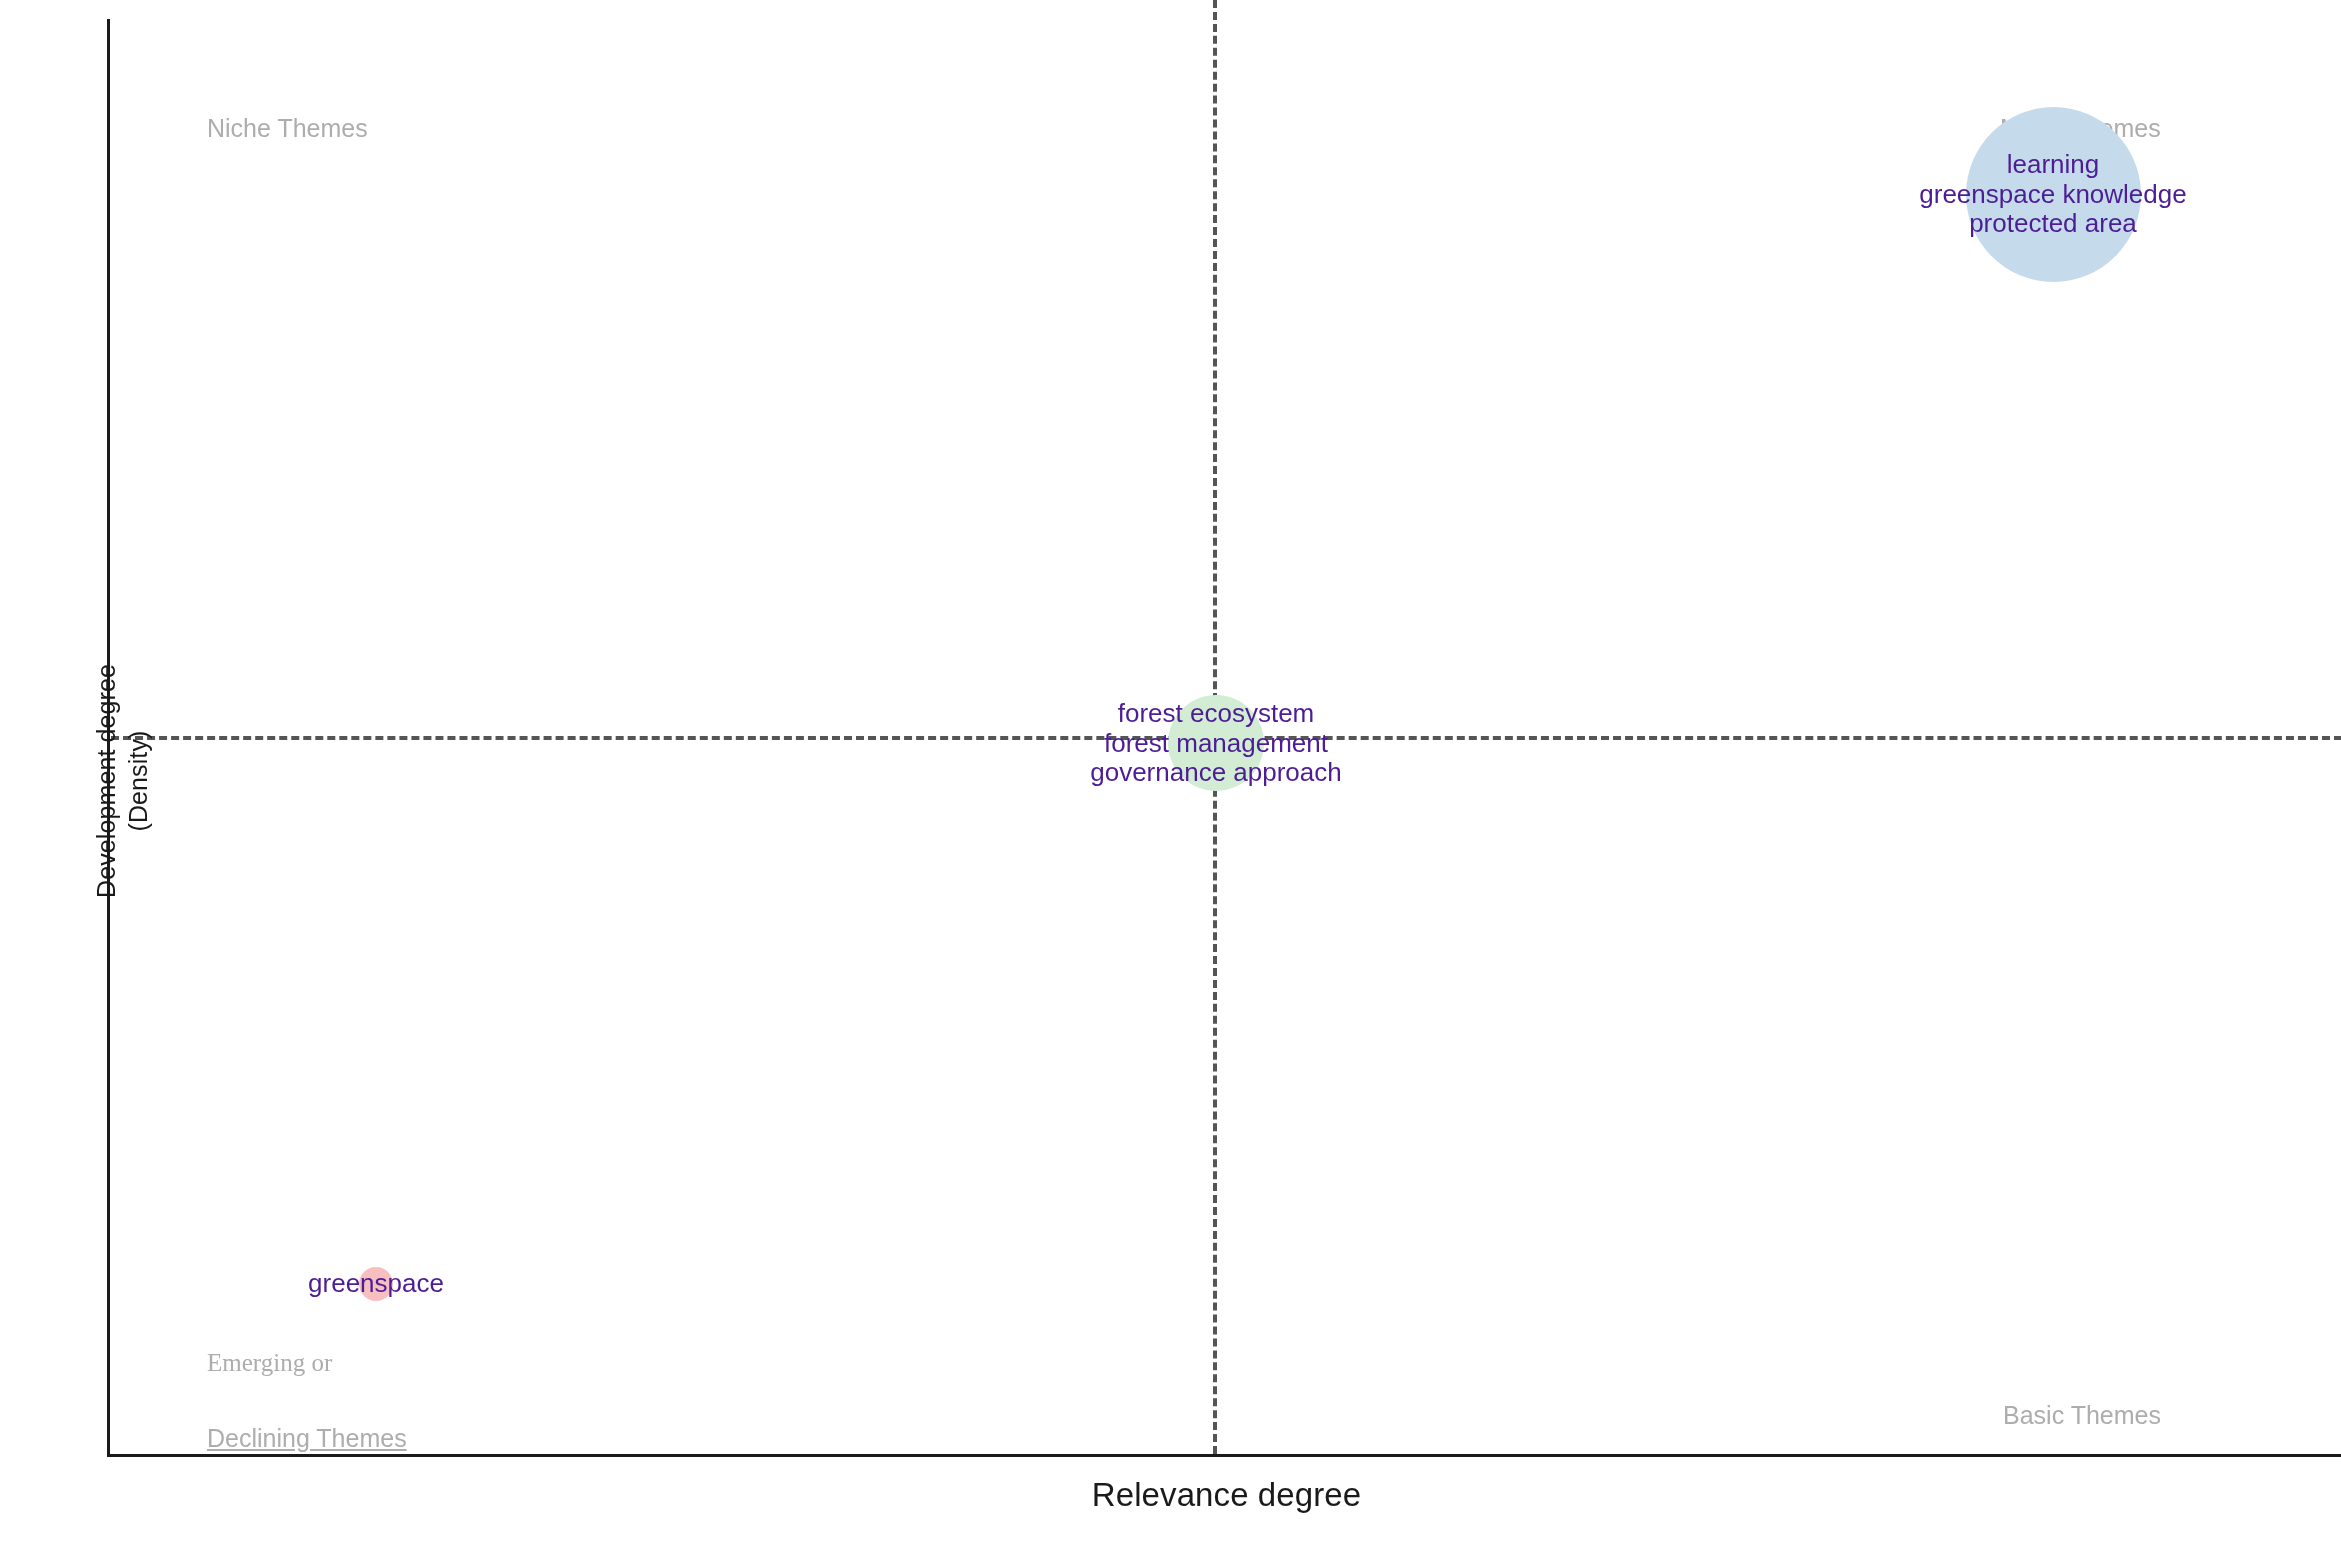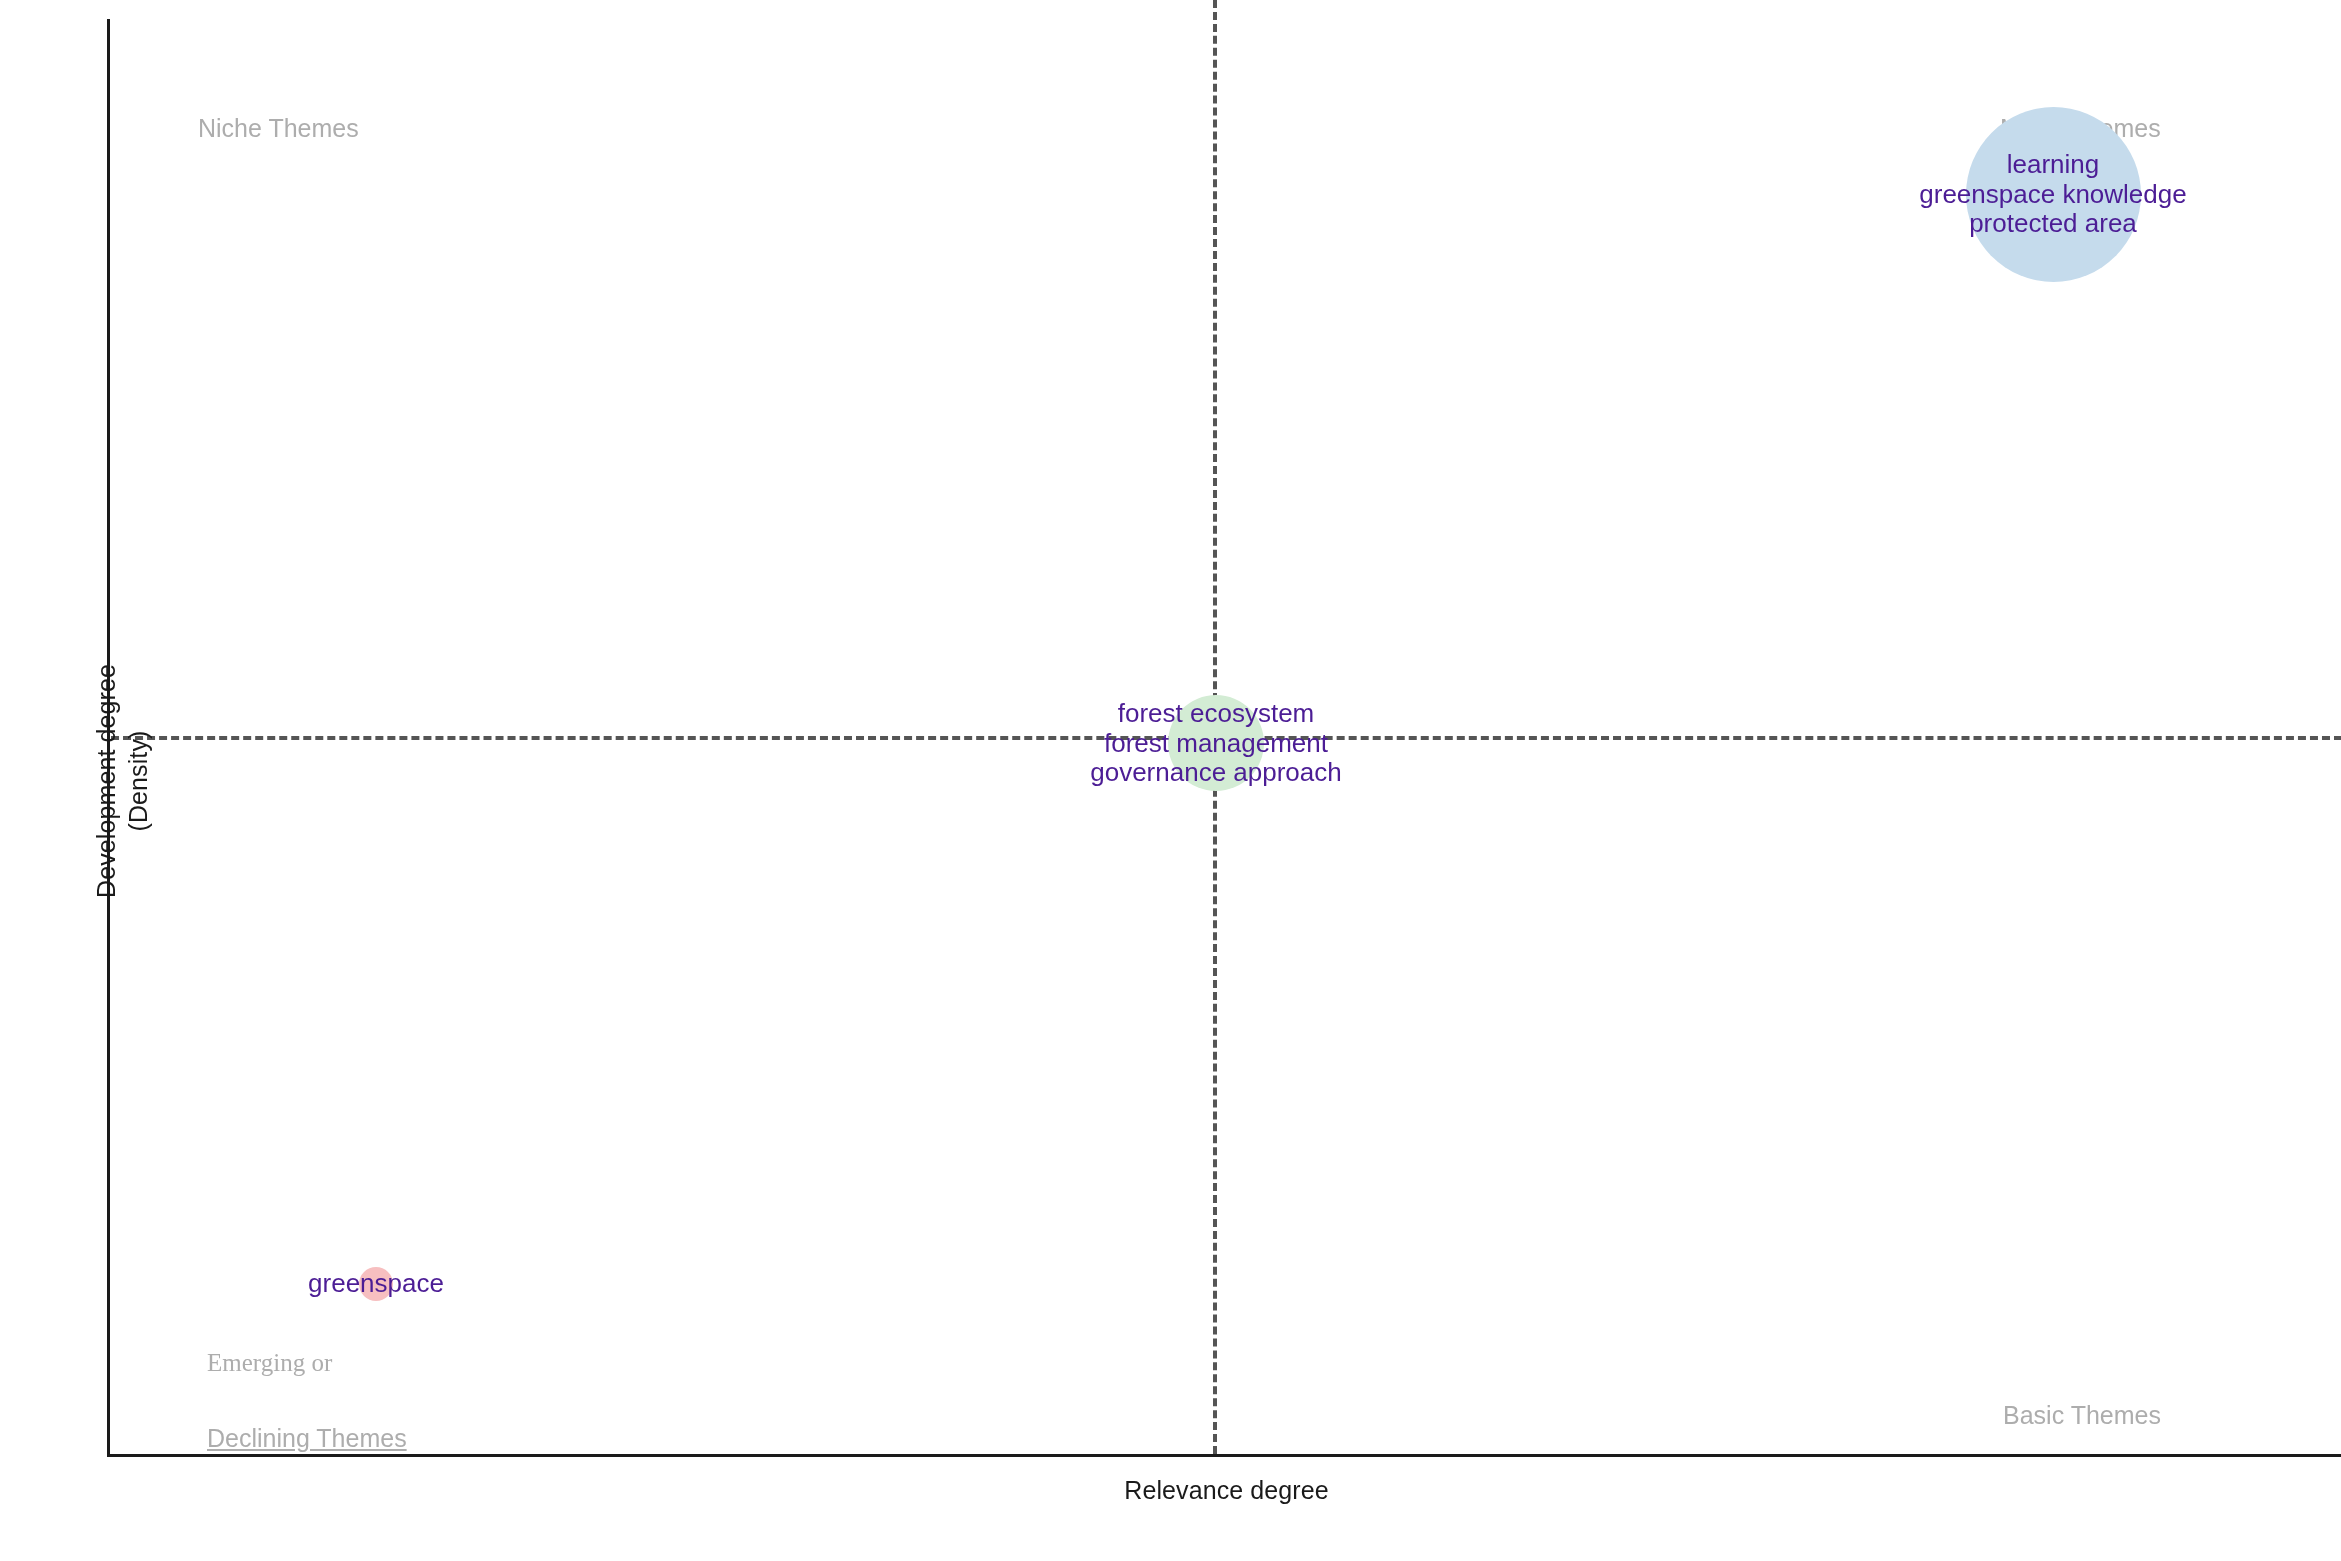--- a/index.html
+++ b/index.html
@@ -78,36 +78,36 @@
     line-height: 1.28;
     color: #1a1a1a;
     letter-spacing: 0.1px;
   }
   .axis-title-x {
     position: absolute;
     left: 111px;
     top: 1474px;
     width: 2231px;
     text-align: center;
-    font-size: 25px;
+    font-size: 33px;
     line-height: 1.28;
     color: #1a1a1a;
     letter-spacing: 0.1px;
   }
   .axis-title-x span { display: block; }
 
   
   .quad {
     position: absolute;
     font-size: 25px;
     line-height: 1.30;
     color: #adadad;
     white-space: pre-line;
   }
-  .quad-niche  { left: 198px;  top: 79px; }
+  .quad-niche  { left: 207px;  top: 79px; }
   .quad-motor  { left: 2000px; top: 79px; text-align: left; }
   .quad-emerg  { left: 207px;  top: 1314px; }
   .quad-basic  { left: 2003px; top: 1366px; text-align: right; }
 
   
   .cluster {
     position: absolute;
     border-radius: 50%;
   }
   .cluster-labels {

